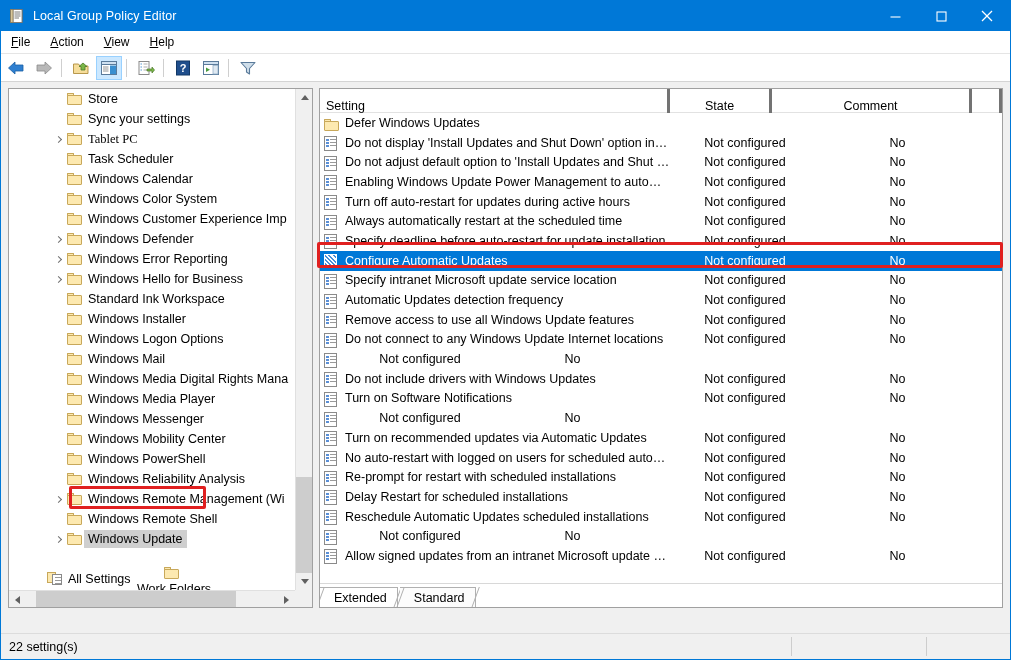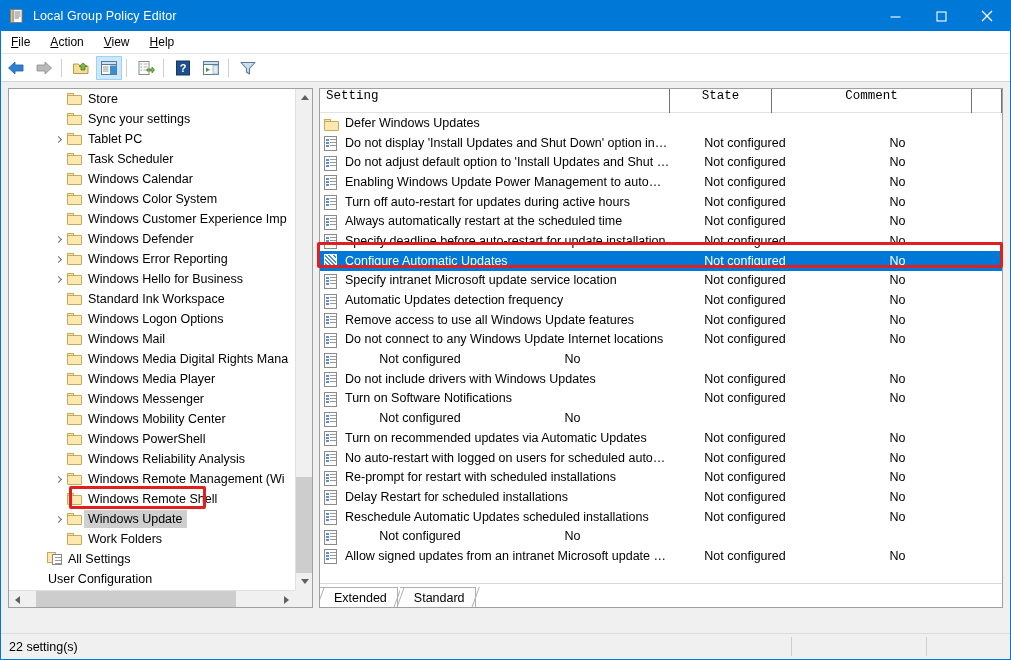--- a/index.html
+++ b/index.html
@@ -218,25 +218,24 @@
     background: #ffffff;
     border: 1px solid #a0a0a0;
     overflow: hidden;
   }
   #listheader {
     position: absolute; left: 0; top: 0; width: 682px; height: 24px;
     background: #ffffff; border-bottom: 1px solid #e2e2e2;
     display: flex; align-items: center;
   }
   .hcol {
-    height: 24px; display: flex; align-items: flex-start;
+    height: 24px; display: flex; align-items: flex-end;
     font-size: 12.5px; position: relative;
-    border-right: 1px solid #737373;
+    border-right: 3px solid #737373;
     padding-left: 6px;
-    font-family: Liberation Mono, monospace;
   }
   .hcol.center { justify-content: center; padding-left: 0; }
   #listbody {
     position: absolute; left: 0; top: 24px; width: 682px; bottom: 24px;
     overflow: hidden;
   }
   .lrow {
     height: 19.7px; display: flex; align-items: center;
     white-space: nowrap; font-size: 12.5px;
   }
@@ -427,21 +426,21 @@
           <div class="tree-row" style="padding-left: 42px;">
             <span class="twisty"></span>
             <span class="ticon"><span class="folder"><span class="ft"></span><span class="fb"></span></span></span>
             <span class="tlabel">Store</span>
           </div>
           <div class="tree-row" style="padding-left: 42px;">
             <span class="twisty"></span>
             <span class="ticon"><span class="folder"><span class="ft"></span><span class="fb"></span></span></span>
             <span class="tlabel">Sync your settings</span>
           </div>
-          <div class="tree-row" style="padding-left: 42px;">
+          <div class="tree-row" style="padding-left: 42px; font-family: Liberation Serif, serif;">
             <span class="twisty">
               <span class="chev chev-right"></span>
             </span>
             <span class="ticon"><span class="folder"><span class="ft"></span><span class="fb"></span></span></span>
             <span class="tlabel">Tablet PC</span>
           </div>
           <div class="tree-row" style="padding-left: 42px;">
             <span class="twisty"></span>
             <span class="ticon"><span class="folder"><span class="ft"></span><span class="fb"></span></span></span>
             <span class="tlabel">Task Scheduler</span>
@@ -479,20 +478,25 @@
             <span class="twisty">
               <span class="chev chev-right"></span>
             </span>
             <span class="ticon"><span class="folder"><span class="ft"></span><span class="fb"></span></span></span>
             <span class="tlabel">Windows Hello for Business</span>
           </div>
           <div class="tree-row" style="padding-left: 42px;">
             <span class="twisty"></span>
             <span class="ticon"><span class="folder"><span class="ft"></span><span class="fb"></span></span></span>
             <span class="tlabel">Standard Ink Workspace</span>
+          </div>
+          <div class="tree-row" style="padding-left: 42px;">
+            <span class="twisty"></span>
+            <span class="ticon"><span class="folder"><span class="ft"></span><span class="fb"></span></span></span>
+            <span class="tlabel">Windows Installer</span>
           </div>
           <div class="tree-row" style="padding-left: 42px;">
             <span class="twisty"></span>
             <span class="ticon"><span class="folder"><span class="ft"></span><span class="fb"></span></span></span>
             <span class="tlabel">Windows Logon Options</span>
           </div>
           <div class="tree-row" style="padding-left: 42px;">
             <span class="twisty"></span>
             <span class="ticon"><span class="folder"><span class="ft"></span><span class="fb"></span></span></span>
             <span class="tlabel">Windows Mail</span>
@@ -539,21 +543,21 @@
             <span class="ticon"><span class="folder"><span class="ft"></span><span class="fb"></span></span></span>
             <span class="tlabel">Windows Remote Shell</span>
           </div>
           <div class="tree-row selected" style="padding-left: 42px;">
             <span class="twisty">
               <span class="chev chev-right"></span>
             </span>
             <span class="ticon"><span class="folder"><span class="ft"></span><span class="fb"></span></span></span>
             <span class="tlabel">Windows Update</span>
           </div>
-          <div class="tree-row" style="padding-left: 42px;">
+          <div class="tree-row" style="padding-left: 42px; flex-direction: column;">
             <span class="twisty"></span>
             <span class="ticon"><span class="folder"><span class="ft"></span><span class="fb"></span></span></span>
             <span class="tlabel">Work Folders</span>
           </div>
           <div class="tree-row" style="padding-left: 22px;">
             <span class="twisty"></span>
             <span class="ticon"><span class="allsetico"><span class="s1"></span><span class="s2"></span></span></span>
             <span class="tlabel">All Settings</span>
           </div>
           <div class="tree-row" style="padding-left: 2px;">

